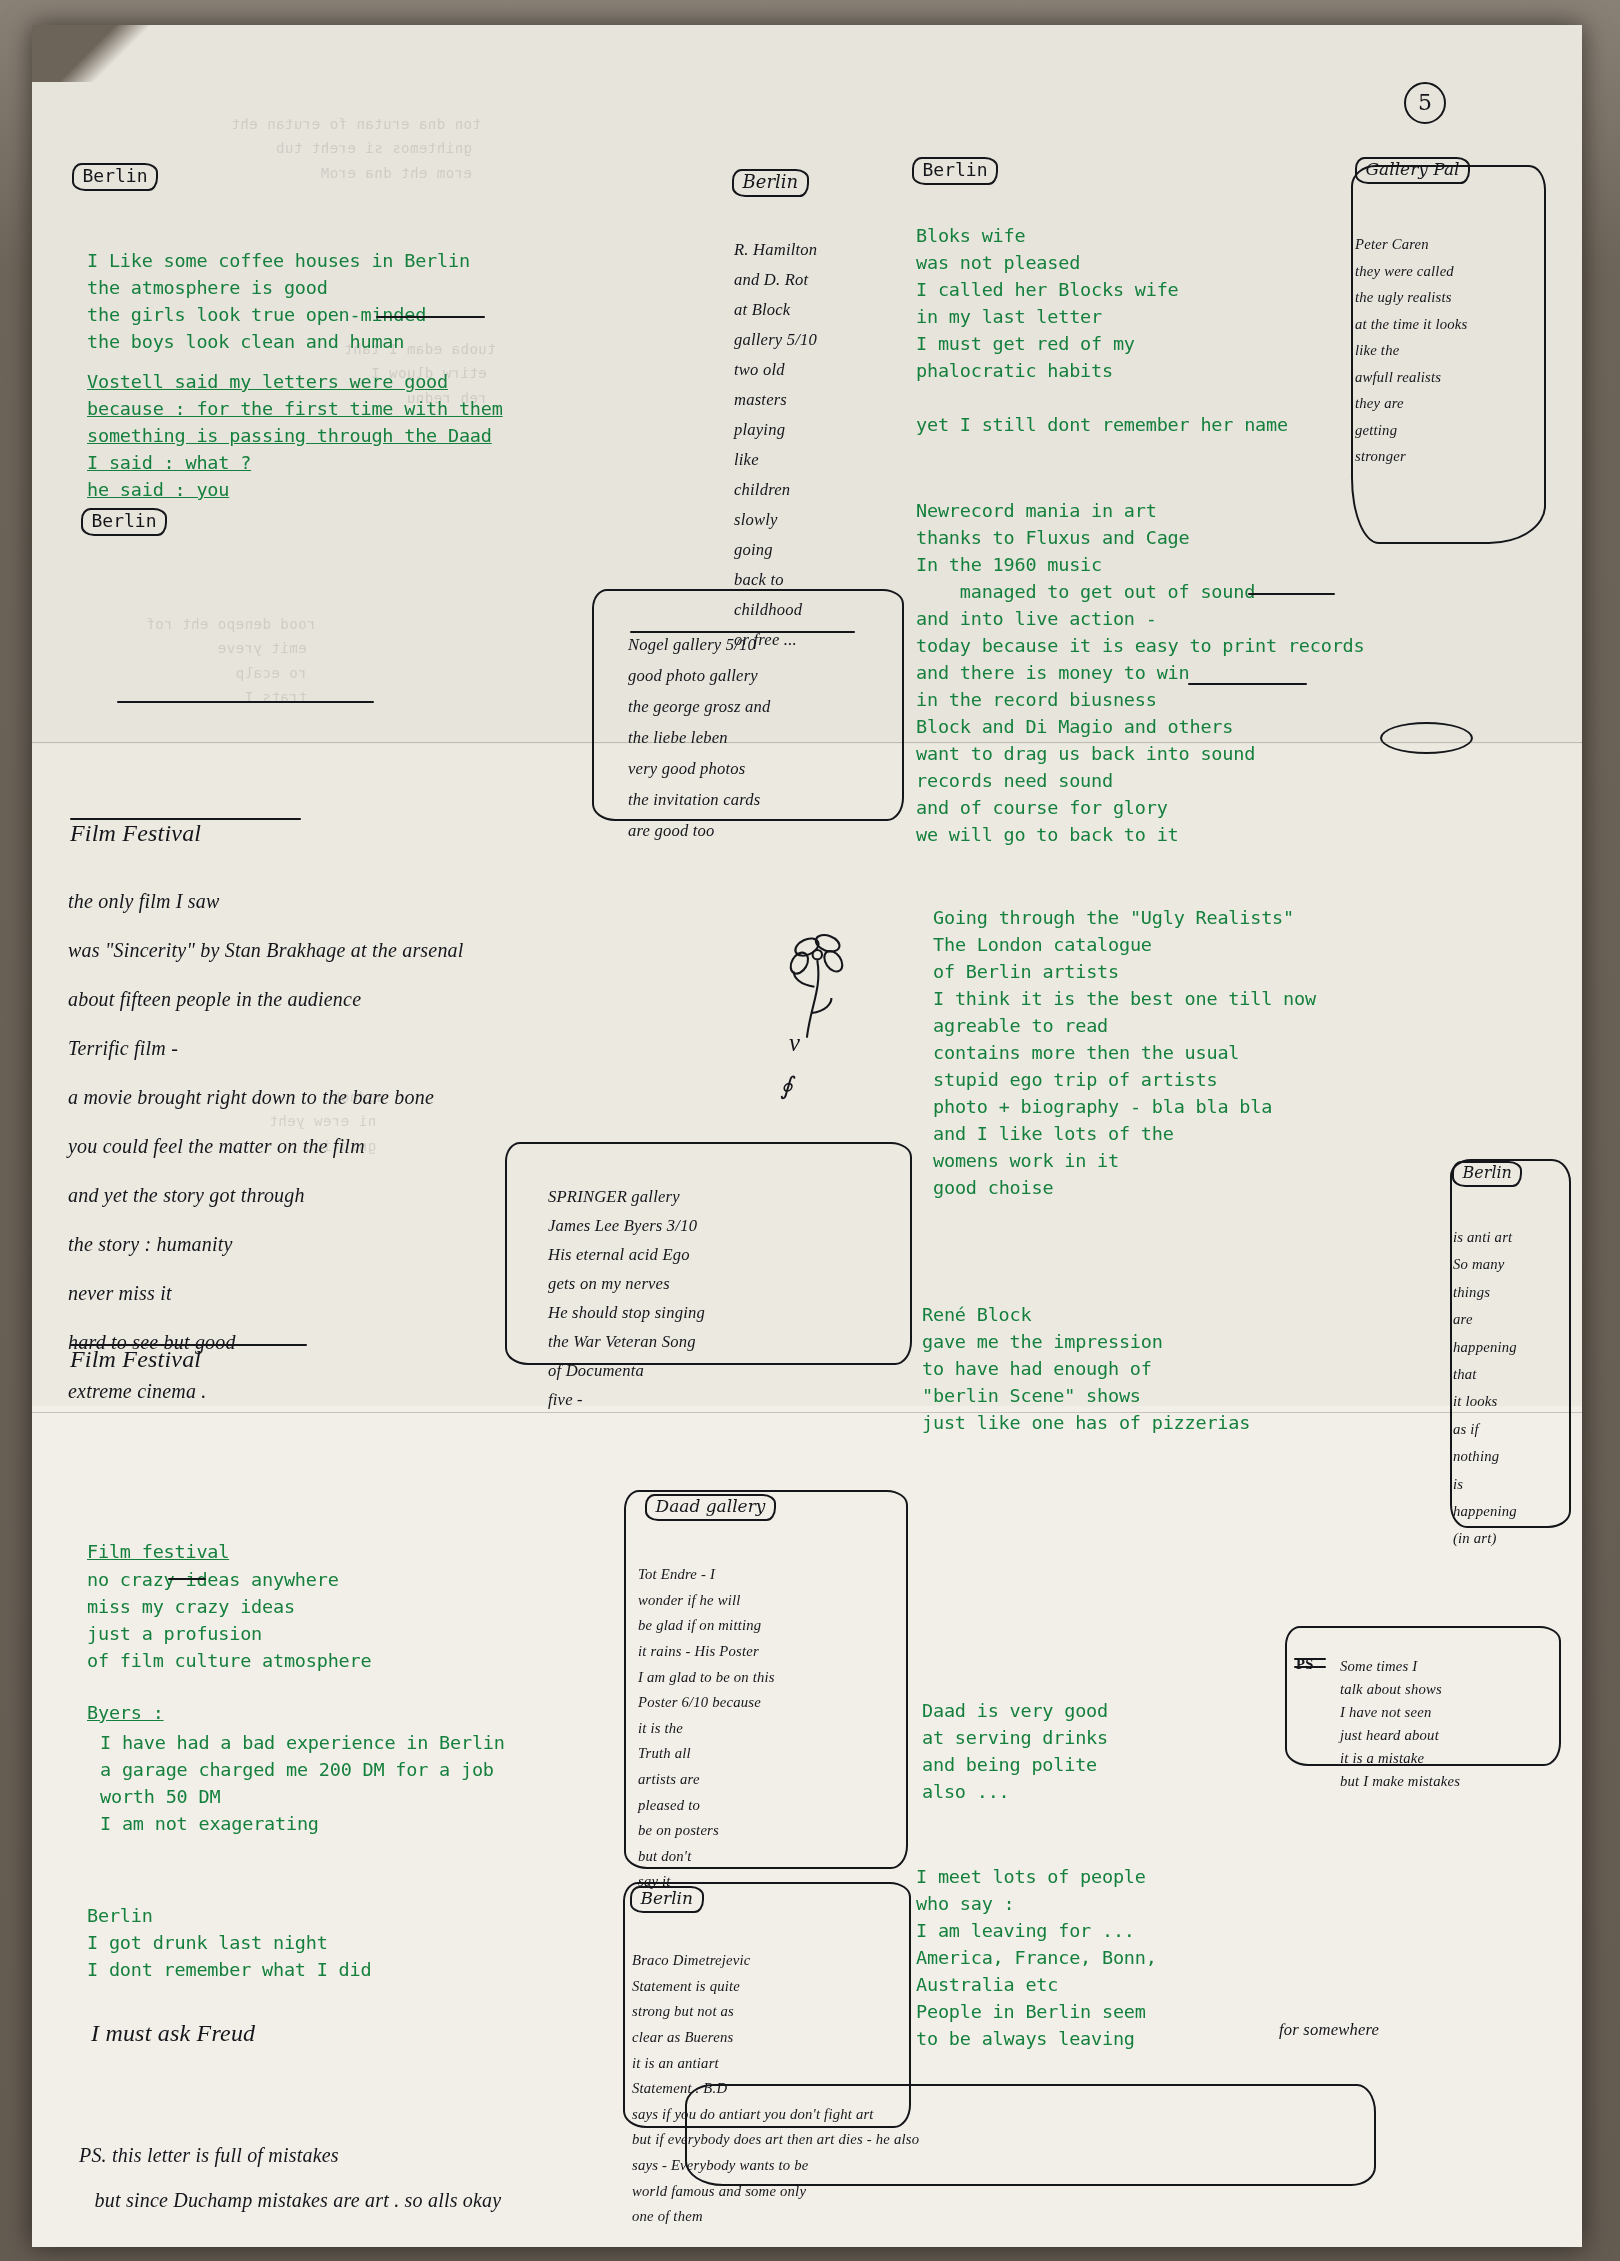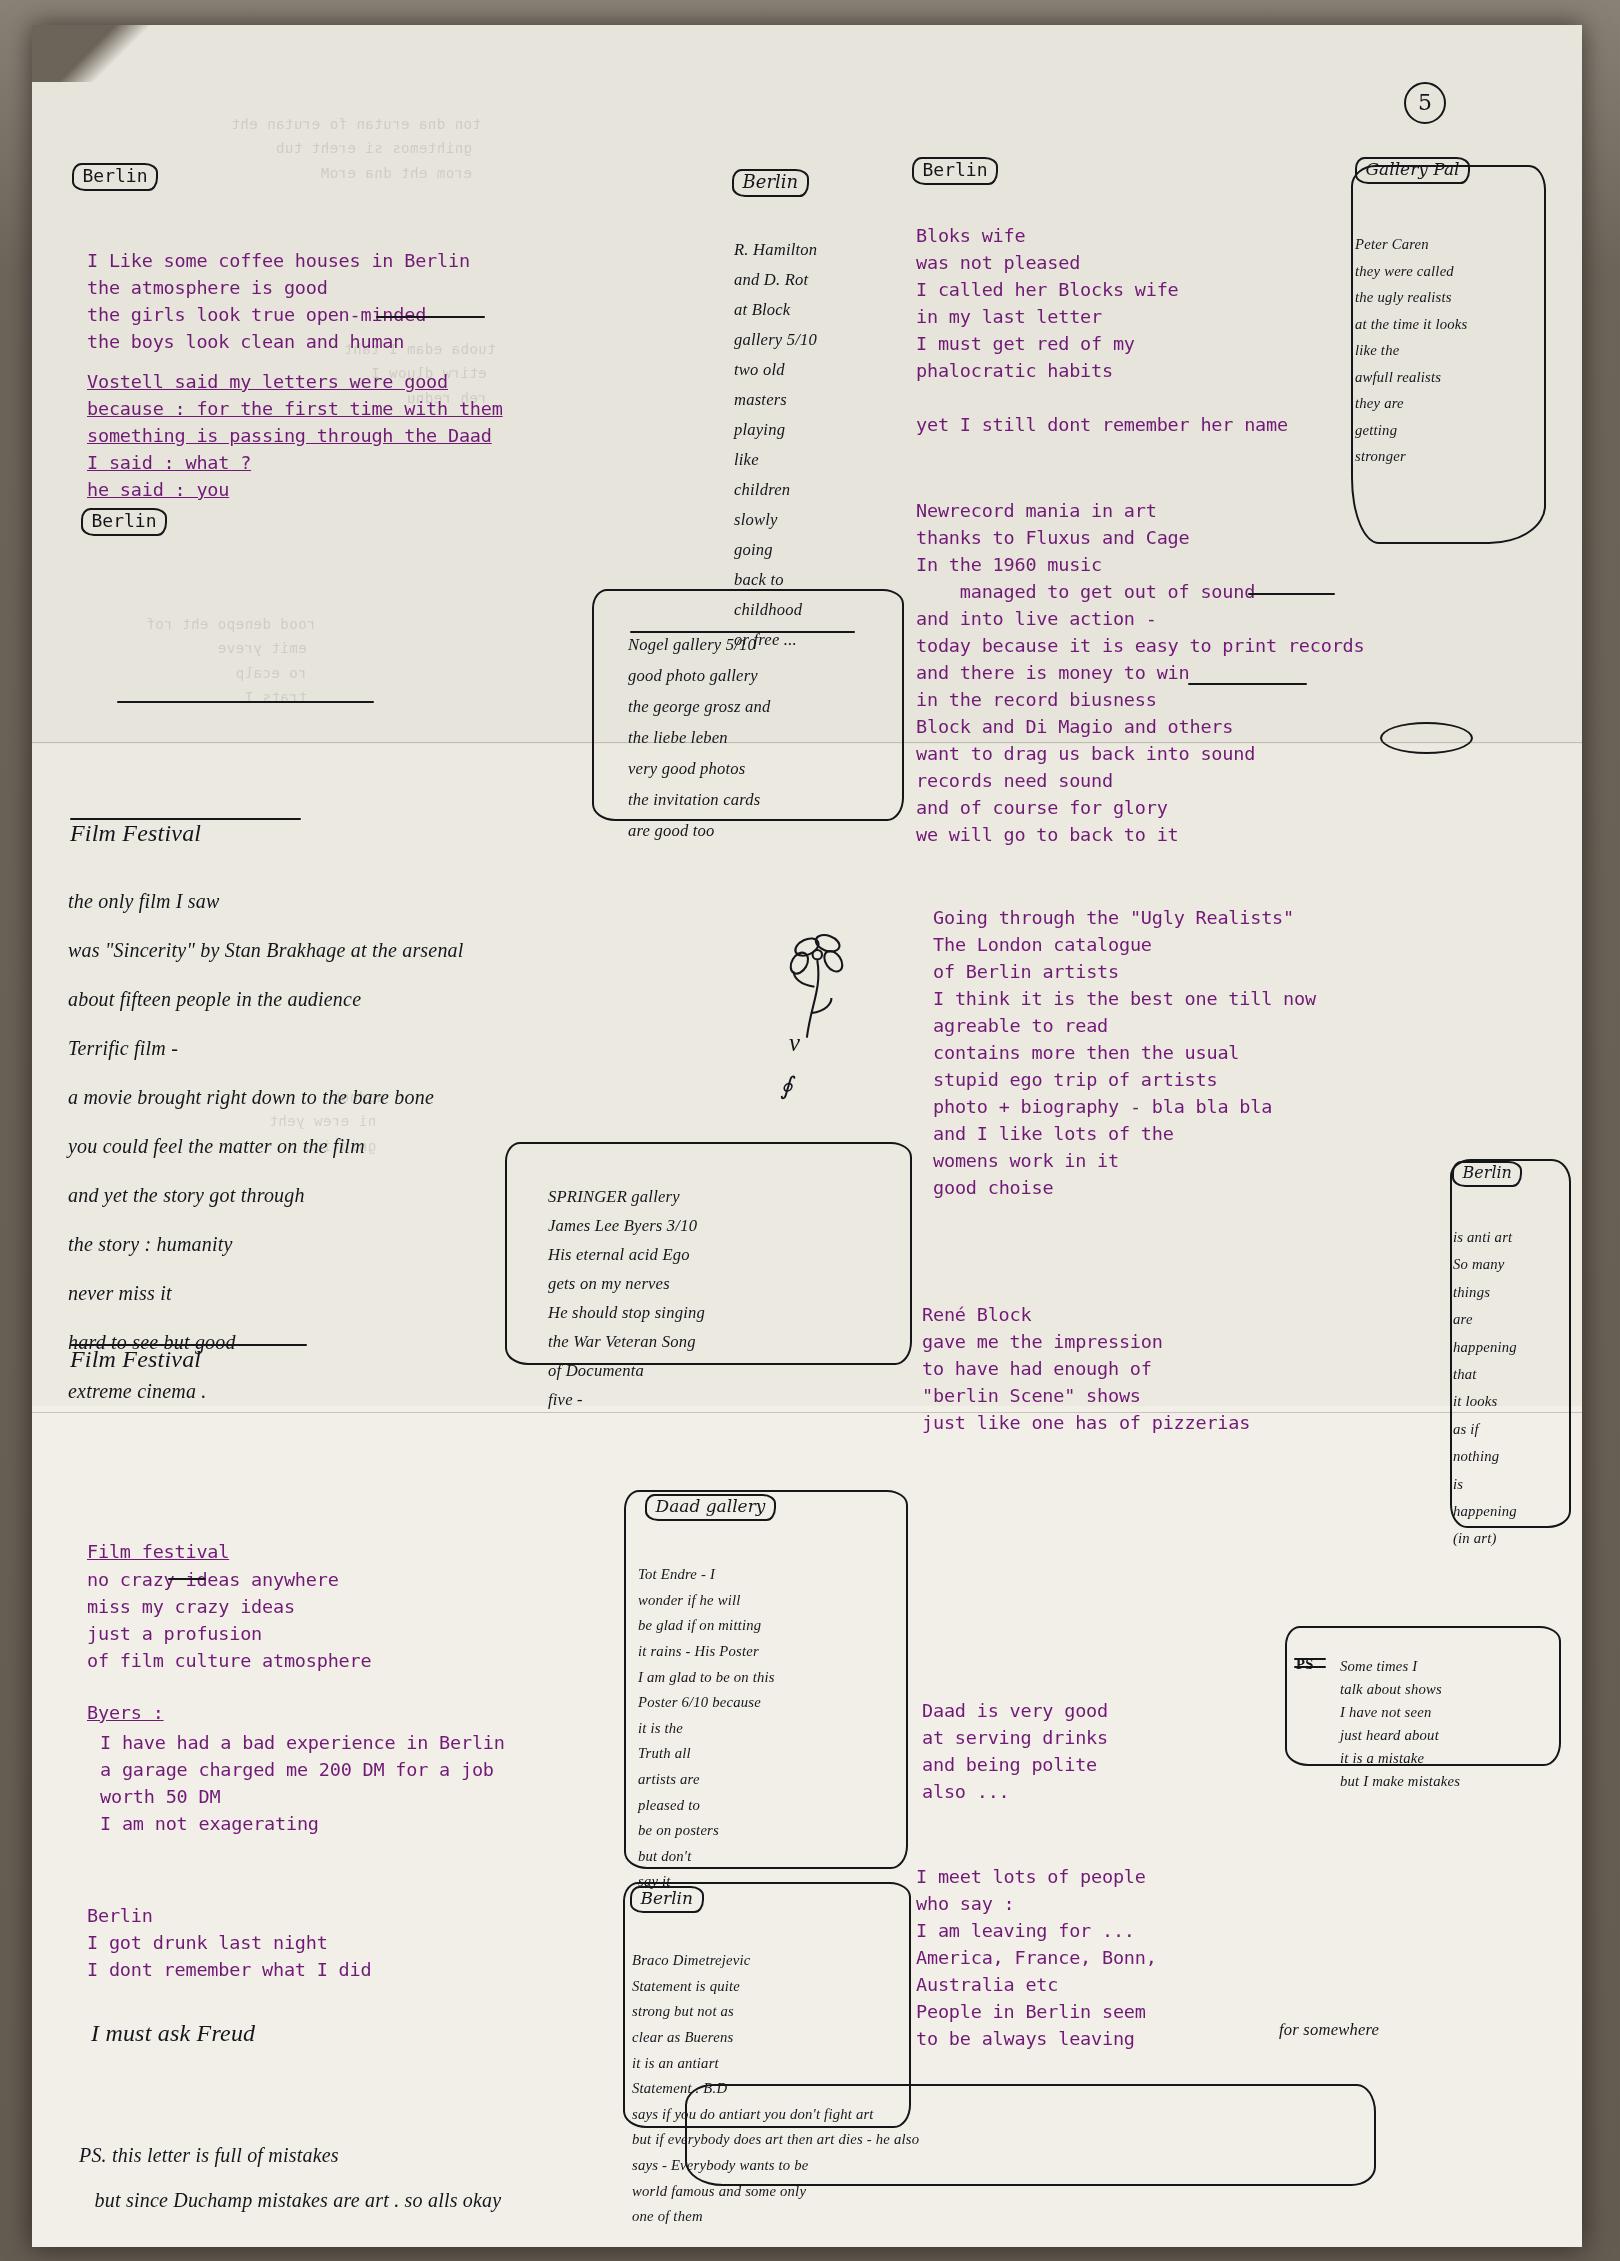--- a/index.html
+++ b/index.html
@@ -65,21 +65,21 @@
     line-height: 24.6px;
     pointer-events: none;
   }
 
   
   .typed {
     position: absolute;
     font-family: "DejaVu Sans Mono", monospace;
     font-size: 18.5px;
     line-height: 27px;
-    color: #701a75;
+    color: #15803d;
     white-space: pre;
     letter-spacing: -0.2px;
   }
   .u { text-decoration: underline; }
   .ital { font-style: italic; }
 
   
   .hand {
     position: absolute;
     font-family: Liberation Serif, serif;

